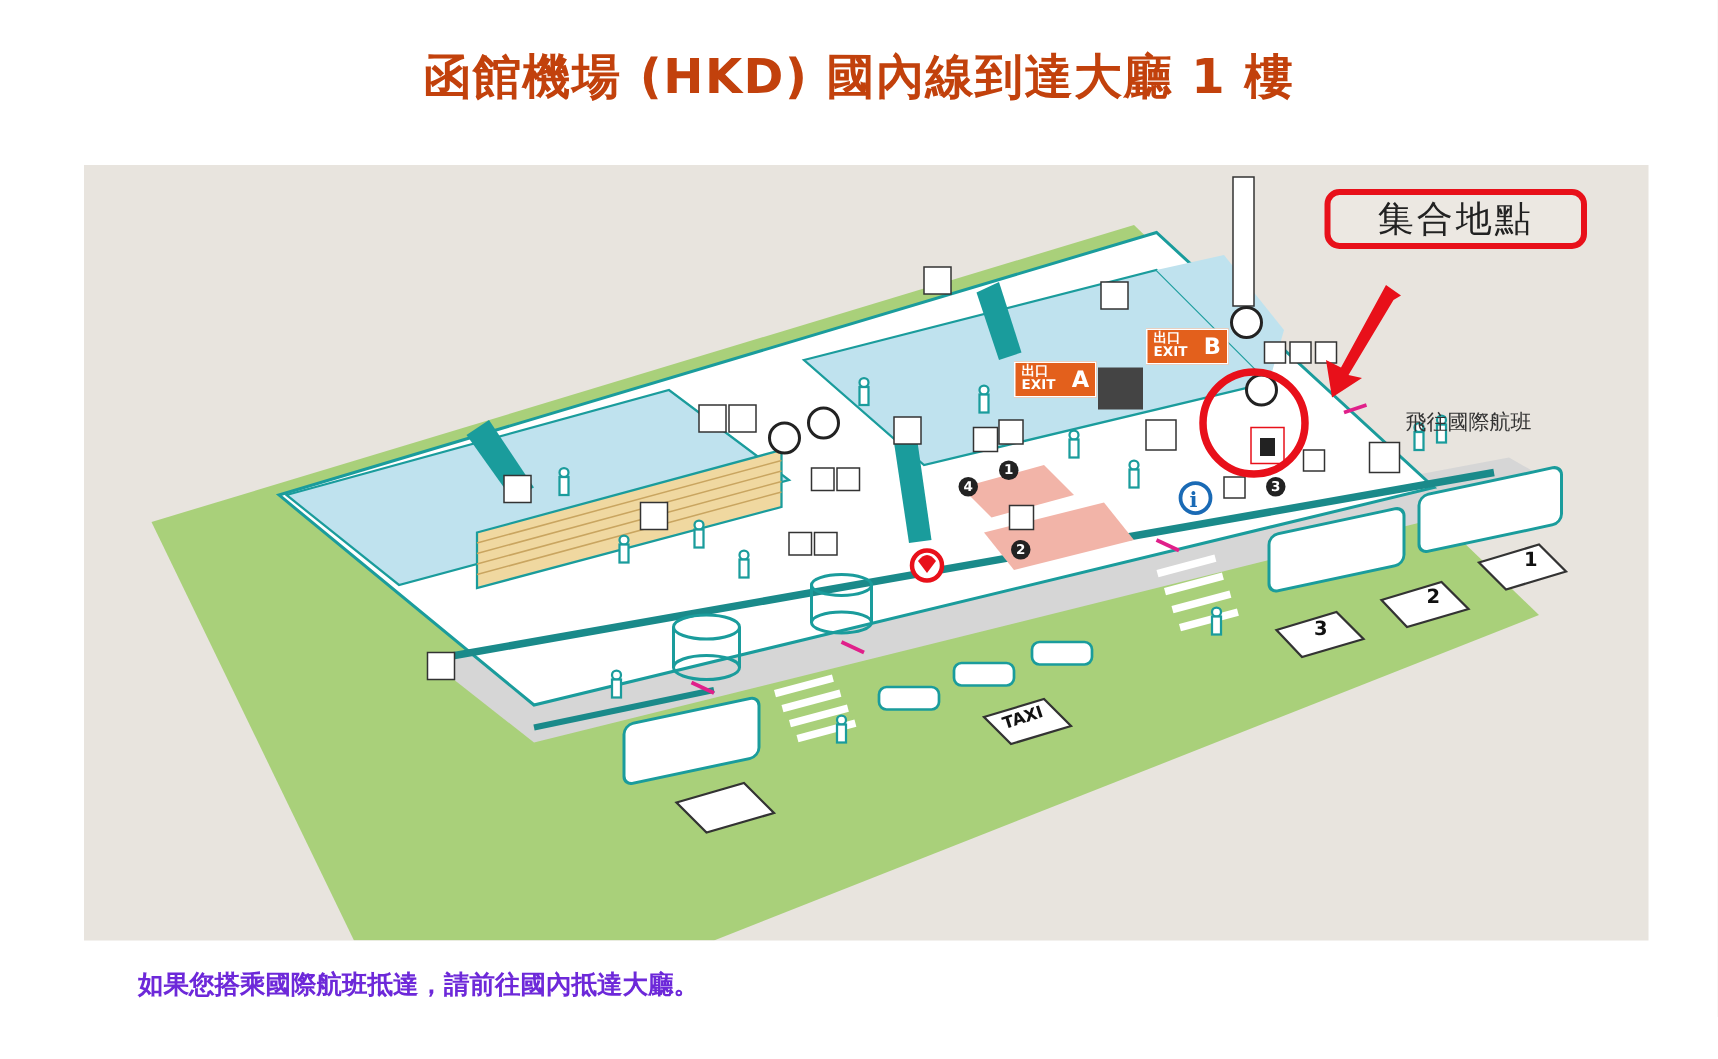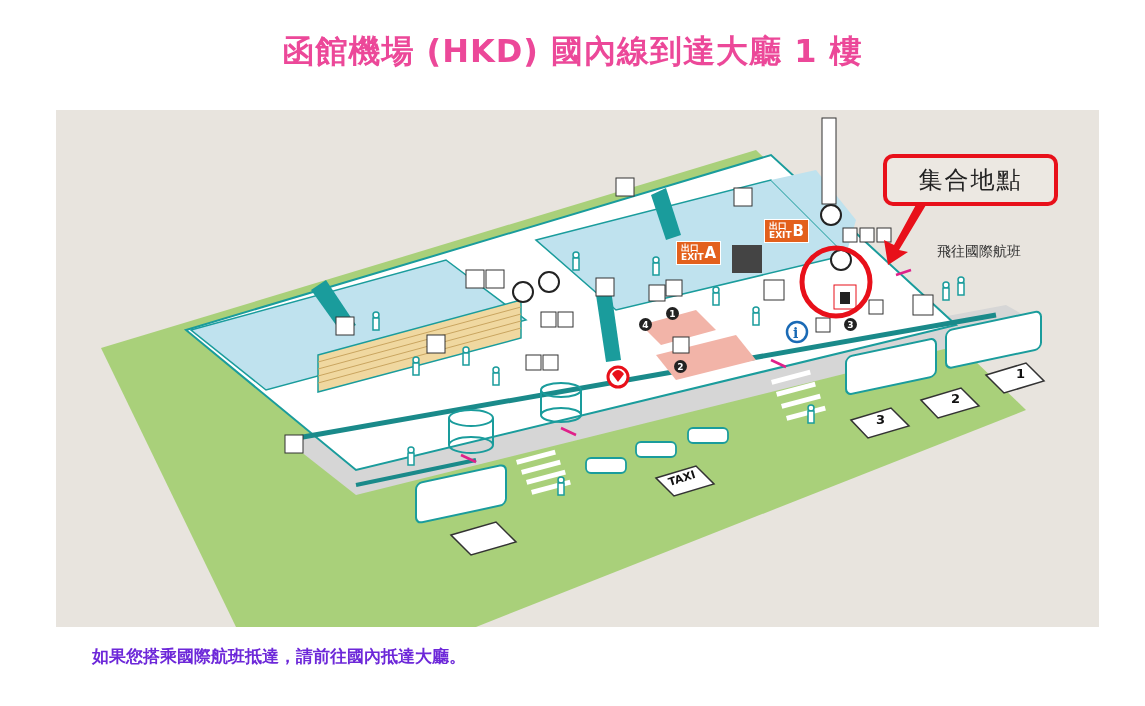--- a/index.html
+++ b/index.html
@@ -1,44 +1,44 @@
 <!DOCTYPE html>
 <html><head>
 <meta charset="utf-8">
 <style>
   * { box-sizing: border-box; margin: 0; padding: 0; }
   html, body { width: 1145px; height: 706px; background: #ffffff; overflow: hidden; }
   body { font-family: "DejaVu Sans", "Liberation Sans", sans-serif; position: relative; }
 
   .title {
     position: absolute; left: 0; top: 30px; width: 1145px; text-align: center;
-    font-size: 32px; font-weight: bold; color: #ec4899; letter-spacing: 1px;
+    font-size: 32px; font-weight: bold; color: #c2410c; letter-spacing: 1px;
   }
 
   .map-frame {
     position: absolute; left: 56px; top: 110px; width: 1043px; height: 517px;
     background: #e8e4de; overflow: hidden;
   }
   .map-frame svg { position: absolute; left: 0; top: 0; }
 
   .meeting-box {
-    position: absolute; left: 883px; top: 126px; width: 175px; height: 52px;
+    position: absolute; left: 883px; top: 126px; width: 175px; height: 40px;
     border: 4px solid #e8101a; border-radius: 10px; background: #ece8e2;
     display: flex; align-items: center; justify-content: center;
-    font-size: 24px; color: #222; letter-spacing: 2px; margin-top: 28px;
+    font-size: 24px; color: #222; letter-spacing: 2px;
   }
   .intl-label {
-    position: absolute; left: 937px; top: 243px; font-size: 14px; color: #333;
+    position: absolute; left: 937px; top: 273px; font-size: 14px; color: #333;
   }
   .note {
     position: absolute; left: 92px; top: 645px; font-size: 17px; font-weight: bold; color: #6d28d9;
   }
   .exit-tag {
     position: absolute; background: #e3601c; color: #fff; font-size: 9px; font-weight: bold;
-    padding: 2px 4px; line-height: 1; display: flex; align-items: center; gap: 1px;
+    padding: 2px 4px; line-height: 1; display: flex; align-items: center; gap: 11px;
     border: 1px solid #fff;
   }
   .exit-tag .big { font-size: 15px; }
   .stop-num {
     position: absolute; font-size: 13px; font-weight: bold; color: #111;
   }
   .taxi-txt { position: absolute; font-size: 11px; font-weight: bold; color: #111; transform: rotate(-18deg); }
   .num-circle {
     position: absolute; width: 13px; height: 13px; border-radius: 50%; background: #222; color: #fff;
     font-size: 9px; font-weight: bold; display: flex; align-items: center; justify-content: center;

